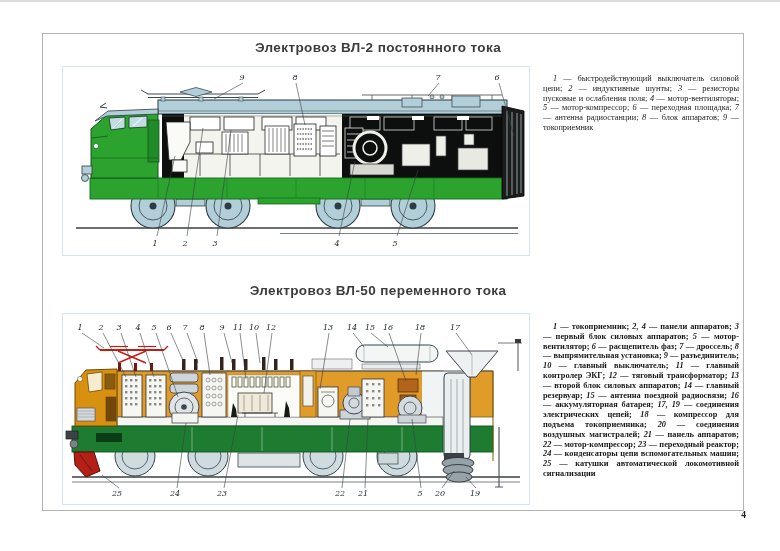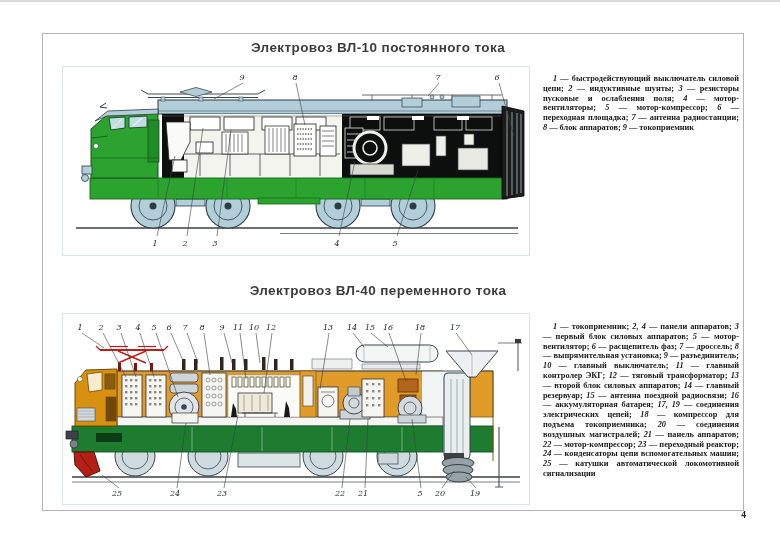--- a/index.html
+++ b/index.html
@@ -21,21 +21,21 @@
   #title-2{top:283px;}
   .figure{position:absolute;}
   #figure-1{left:62px;top:66px;width:468px;height:190px;}
   #figure-2{left:62px;top:313px;width:468px;height:192px;}
   .figure svg{width:100%;height:100%;display:block;}
   .legend{
     position:absolute;left:543px;width:196px;
     font-size:8.3px;line-height:9.8px;text-align:justify;color:#1a1a1a;
     text-indent:10px;
   }
-  #legend-1{top:74px;font-weight:bold;}
+  #legend-1{top:74px;}
   #legend-2{top:322px;font-weight:bold;}
   .legend i{font-style:italic;}
   .page-number{
     position:absolute;left:726px;top:510px;width:20px;text-align:right;
     font-size:9.5px;font-weight:bold;color:#222;
   }
   
   .figbg{fill:#ffffff;stroke:#d4e6ec;stroke-width:1;}
   .rail{stroke:#3a3f42;stroke-width:1.5;fill:none;}
   .rail.thin{stroke-width:0.8;stroke:#5a6166;}
@@ -44,21 +44,21 @@
     fill:#1b2429;text-anchor:middle;}
   .ln{stroke:#222;stroke-width:0.7;fill:none;}
   .wln{stroke:#e8e8e2;stroke-width:0.8;fill:none;}
 </style>
 </head>
 <body>
 
 <div class="scan-edge"></div>
 <div class="page-frame"></div>
 
-<div class="fig-title" id="title-1">Электровоз ВЛ-10 постоянного тока</div>
+<div class="fig-title" id="title-1">Электровоз ВЛ-2 постоянного тока</div>
 
 <div class="figure" id="figure-1">
 <svg viewBox="0 0 468 190">
   <rect class="figbg" x="0.5" y="0.5" width="467" height="189"></rect>
   <g>
     <line class="rail" x1="14" y1="162" x2="456" y2="162"></line>
     <line class="rail thin" x1="218" y1="167.5" x2="456" y2="167.5"></line>
   </g>
   <g stroke="#2c3b44" stroke-width="1.1">
     <g fill="var(--steel)">
@@ -241,21 +241,21 @@
         <line x1="277" y1="170" x2="293" y2="95" class="leader"></line>
         <text x="275" y="180" class="callout-num">4</text>
         <line x1="335" y1="170" x2="356" y2="104" class="leader"></line>
         <text x="333" y="180" class="callout-num">5</text>
       </g>
 </svg>
 </div>
 
 <div class="legend" id="legend-1"><i>1</i> — быстродействующий выключатель силовой цепи; <i>2</i> — индуктивные шунты; <i>3</i> — резисторы пусковые и ослабления поля; <i>4</i> — мотор-вентиляторы; <i>5</i> — мотор-компрессор; <i>6</i> — переходная площадка; <i>7</i> — антенна радиостанции; <i>8</i> — блок аппаратов; <i>9</i> — токоприемник</div>
 
-<div class="fig-title" id="title-2">Электровоз ВЛ-40 переменного тока</div>
+<div class="fig-title" id="title-2">Электровоз ВЛ-50 переменного тока</div>
 
 <div class="figure" id="figure-2">
 <svg viewBox="0 0 468 192">
   <rect class="figbg" x="0.5" y="0.5" width="467" height="191"></rect>
   <g>
     <line class="rail" x1="10" y1="164" x2="458" y2="164"></line>
     <line class="rail thin" x1="10" y1="169" x2="458" y2="169"></line>
   </g>
   <g stroke="#34454e" stroke-width="1">
     <g fill="var(--steel2)">

